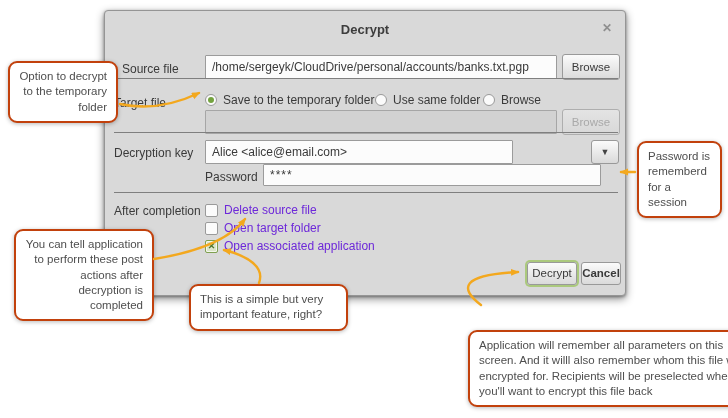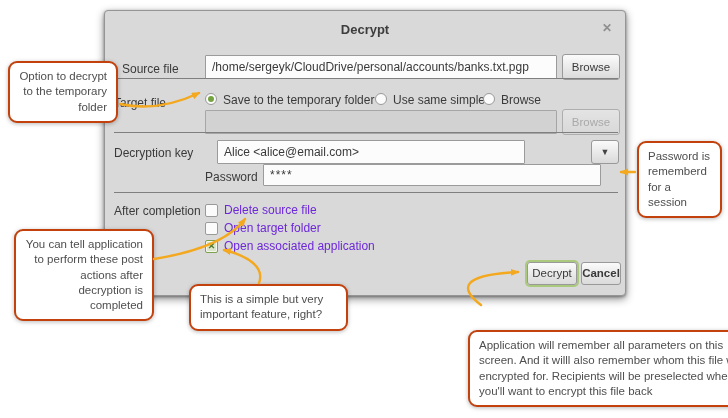--- a/index.html
+++ b/index.html
@@ -22,21 +22,21 @@
   .tb.disabled { background:#d2d2d2; border-color:#a6a6a6; }
 
   .btn { position:absolute; background:linear-gradient(#fbfbfb,#dadada); border:1px solid #999999;
     border-radius:3px; font-size:11.5px; color:#3a3a3a; text-align:center; }
   .btn.disabled { background:linear-gradient(#e4e4e4,#d8d8d8); border-color:#aeaeae; color:#a9a9a9; }
   .btn.focused { box-shadow:0 0 0 2px #abc97d; }
 
   .sep { position:absolute; left:9px; width:504px; height:1px; background:#7f7f7f; }
 
   
-  .radio-opt { position:absolute; display:flex; align-items:flex-start; height:14px; }
+  .radio-opt { position:absolute; display:flex; align-items:center; height:14px; }
   .radio { width:12px; height:12px; border-radius:50%; background:#fbfbfb; border:1px solid #9a9a9a;
     display:inline-block; position:relative; flex:none; }
   .radio.sel::after { content:""; position:absolute; left:2px; top:2px; width:6px; height:6px;
     border-radius:50%; background:#74a33f; }
   .radio-opt span.txt { font-size:12px; color:#3a3a3a; margin-left:6px; white-space:nowrap; }
 
   
   .check-opt { position:absolute; display:flex; align-items:center; height:14px; }
   .cb { width:13px; height:13px; background:#fbfbfb; border:1px solid #9a9a9a; border-radius:2px;
     flex:none; position:relative; font-size:9px; line-height:11px; text-align:center; color:transparent; }
@@ -72,33 +72,33 @@
 
     <div class="sep" style="top:67px;"></div>
 
     <div class="lbl" style="left:9px; top:85px;">Target file</div>
     <div class="radio-opt" style="left:100px; top:82px;">
       <span class="radio sel"></span>
       <span class="txt">Save to the temporary folder</span>
     </div>
     <div class="radio-opt" style="left:270px; top:82px;">
       <span class="radio"></span>
-      <span class="txt">Use same simple</span>
+      <span class="txt">Use same folder</span>
     </div>
     <div class="radio-opt" style="left:378px; top:82px;">
       <span class="radio"></span>
       <span class="txt">Browse</span>
     </div>
     <div class="tb disabled" style="left:100px; top:99px; width:352px; height:24px;"></div>
     <div class="btn disabled" style="left:457px; top:98px; width:58px; height:26px; line-height:24px;">Browse</div>
 
     <div class="sep" style="top:121px;"></div>
 
     <div class="lbl" style="left:9px; top:135px;">Decryption key</div>
-    <div class="tb" style="left:112px; top:129px; width:308px; height:24px;">Alice &lt;alice@email.com&gt;</div>
+    <div class="tb" style="left:100px; top:129px; width:308px; height:24px;">Alice &lt;alice@email.com&gt;</div>
     <div class="combo-btn"><span>▼</span></div>
 
     <div class="lbl" style="left:100px; top:159px;">Password</div>
     <div class="tb" style="left:158px; top:153px; width:338px; height:22px; line-height:20px; letter-spacing:1px;">****</div>
 
     <div class="sep" style="top:181px;"></div>
 
     <div class="lbl" style="left:9px; top:193px;">After completion</div>
     <div class="check-opt" style="left:100px; top:192px;">
       <span class="cb"></span>

